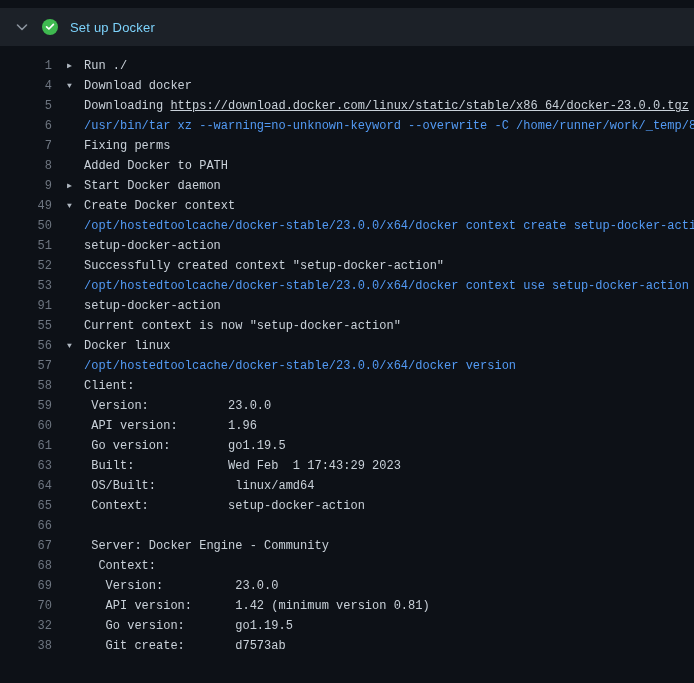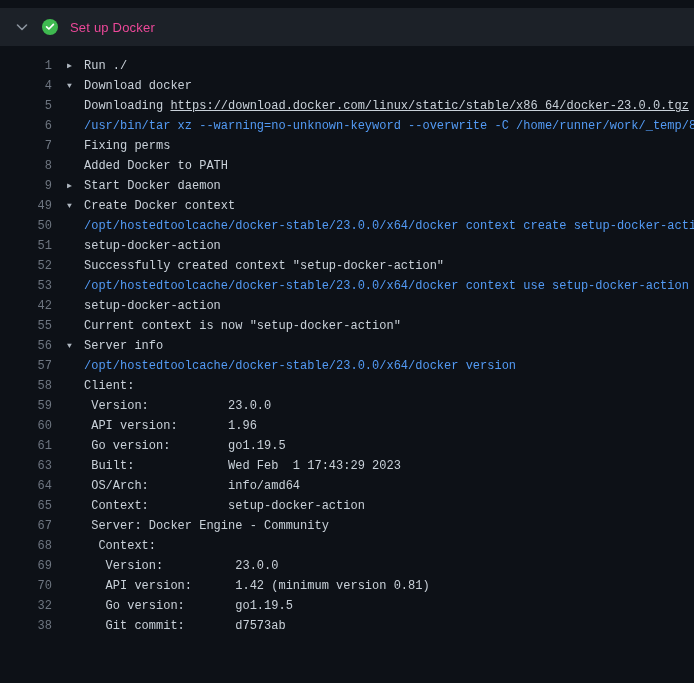--- a/index.html
+++ b/index.html
@@ -19,21 +19,21 @@
     background: var(--header-bg, #1c2128);
     display: flex;
     align-items: center;
     padding: 0 14px;
     gap: 12px;
     cursor: pointer;
   }
   .chevron { display: flex; align-items: center; }
   .status-icon { display: flex; align-items: center; }
   .step-title {
-    color: #ec4899;
+    color: #7dd3fc;
     font-size: 13px;
     font-weight: 500;
     letter-spacing: 0.2px;
   }
 
   
   .log {
     padding-top: 10px;
     font-family: "Liberation Mono", "DejaVu Sans Mono", monospace;
     font-size: 12px;
@@ -157,35 +157,35 @@
     <span class="text">Successfully created context "setup-docker-action"</span>
   </div>
 
   <div class="row">
     <a class="num" href="#">53</a>
     <span class="arrow"></span>
     <span class="text command">/opt/hostedtoolcache/docker-stable/23.0.0/x64/docker context use setup-docker-action</span>
   </div>
 
   <div class="row">
-    <a class="num" href="#">42</a>
+    <a class="num" href="#">91</a>
     <span class="arrow"></span>
     <span class="text">setup-docker-action</span>
   </div>
 
   <div class="row">
     <a class="num" href="#">55</a>
     <span class="arrow"></span>
     <span class="text">Current context is now "setup-docker-action"</span>
   </div>
 
   <div class="row">
     <a class="num" href="#">56</a>
     <span class="arrow">▼</span>
-    <span class="text">Server info</span>
+    <span class="text">Docker linux</span>
   </div>
 
   <div class="row">
     <a class="num" href="#">57</a>
     <span class="arrow"></span>
     <span class="text command">/opt/hostedtoolcache/docker-stable/23.0.0/x64/docker version</span>
   </div>
 
   <div class="row">
     <a class="num" href="#">58</a>
@@ -214,29 +214,34 @@
 
   <div class="row">
     <a class="num" href="#">63</a>
     <span class="arrow"></span>
     <span class="text"> Built:             Wed Feb  1 17:43:29 2023</span>
   </div>
 
   <div class="row">
     <a class="num" href="#">64</a>
     <span class="arrow"></span>
-    <span class="text"> OS/Arch:           info/amd64</span>
+    <span class="text"> OS/Built:           linux/amd64</span>
   </div>
 
   <div class="row">
     <a class="num" href="#">65</a>
     <span class="arrow"></span>
     <span class="text"> Context:           setup-docker-action</span>
   </div>
 
+  <div class="row">
+    <a class="num" href="#">66</a>
+    <span class="arrow"></span>
+    <span class="text"></span>
+  </div>
 
   <div class="row">
     <a class="num" href="#">67</a>
     <span class="arrow"></span>
     <span class="text"> Server: Docker Engine - Community</span>
   </div>
 
   <div class="row">
     <a class="num" href="#">68</a>
     <span class="arrow"></span>
@@ -257,17 +262,17 @@
 
   <div class="row">
     <a class="num" href="#">32</a>
     <span class="arrow"></span>
     <span class="text">   Go version:       go1.19.5</span>
   </div>
 
   <div class="row">
     <a class="num" href="#">38</a>
     <span class="arrow"></span>
-    <span class="text">   Git commit:       d7573ab</span>
+    <span class="text">   Git create:       d7573ab</span>
   </div>
 </div>
 
 </div>
 
 </body></html>

